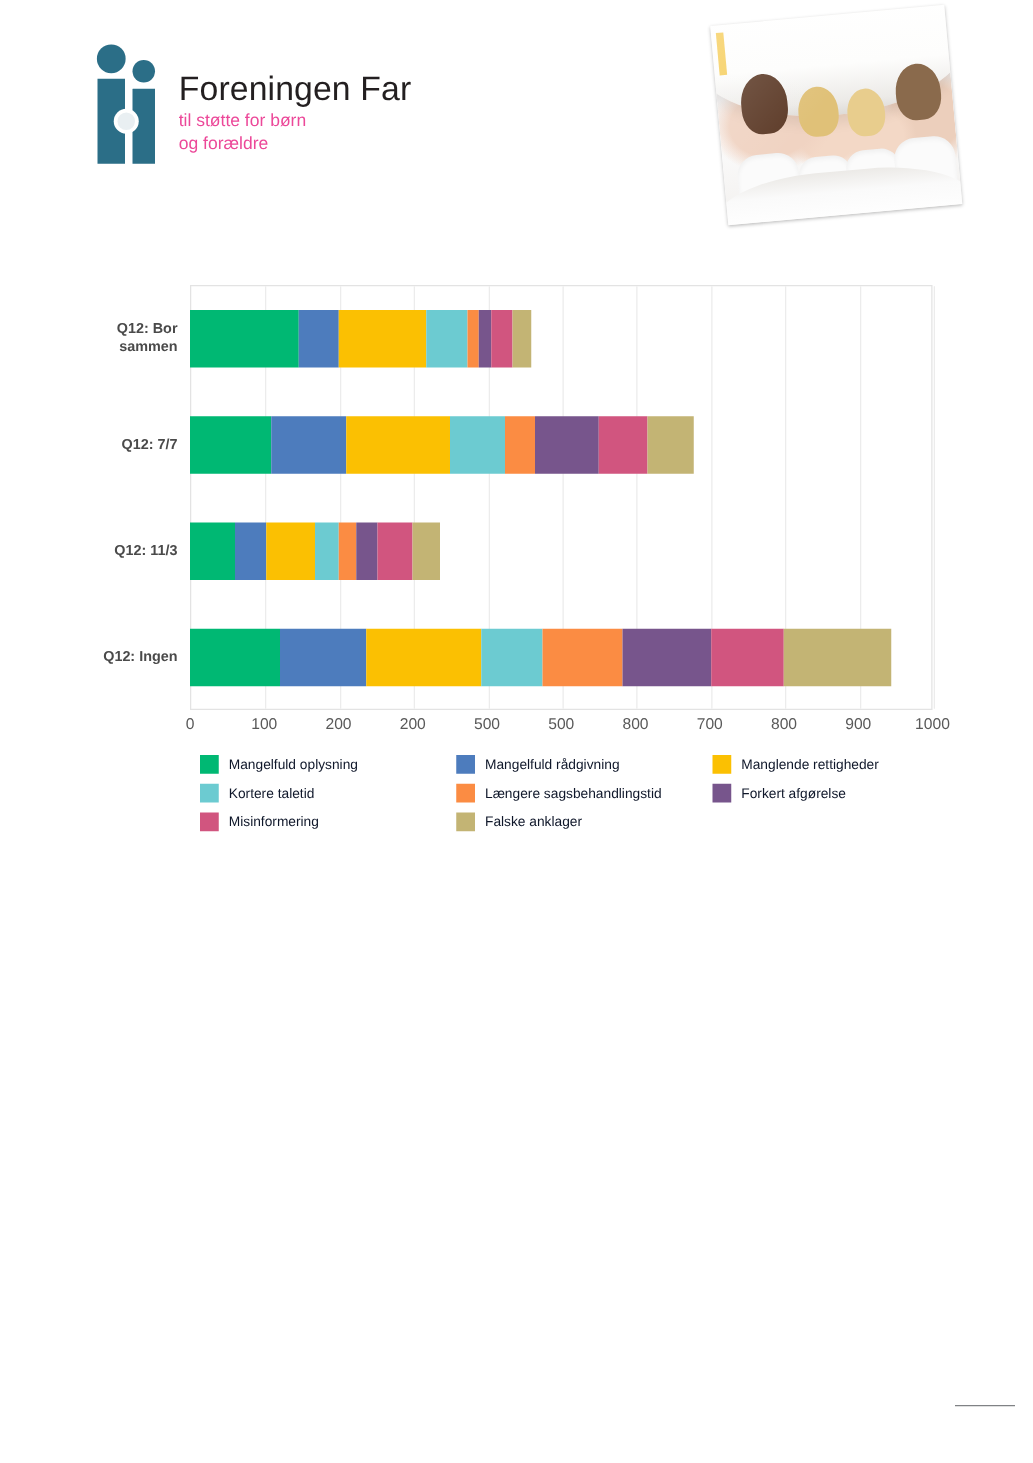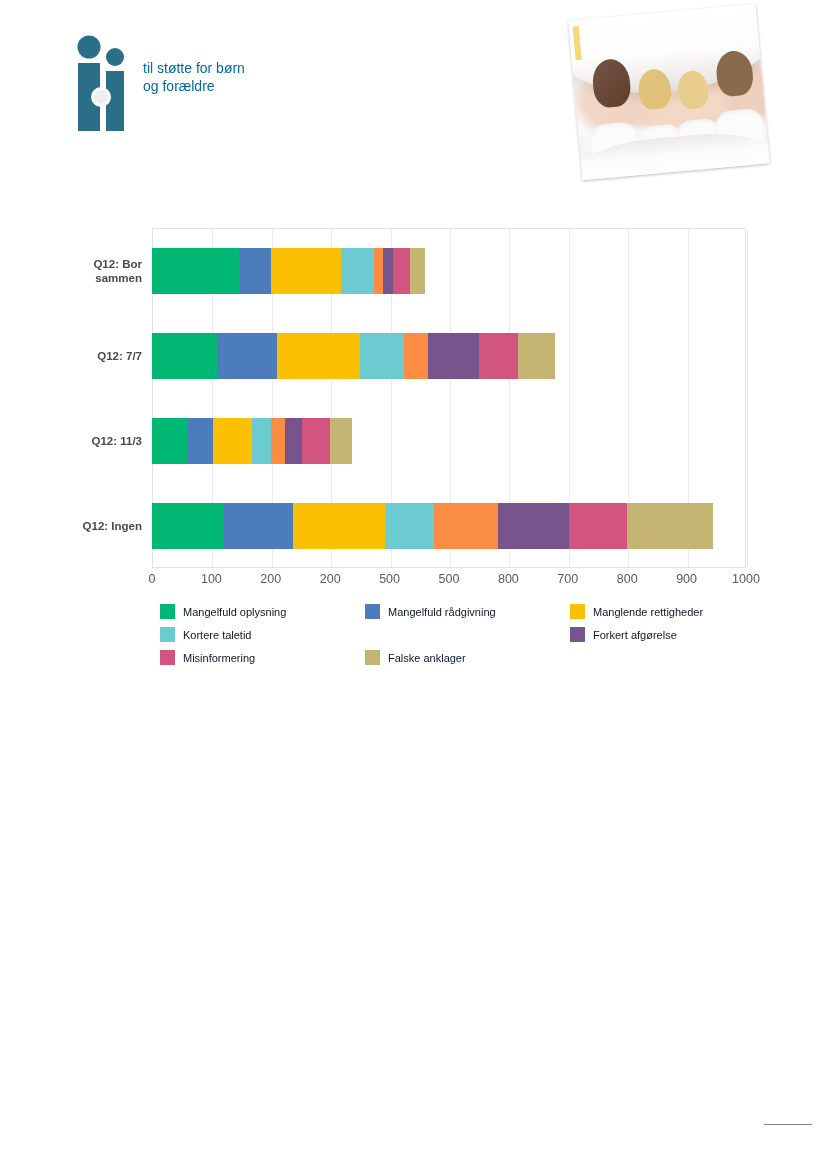--- a/index.html
+++ b/index.html
@@ -37,21 +37,21 @@
   }
   .logo-title {
     font-size: 27px;
     color: #231f20;
     line-height: 1.05;
     letter-spacing: .1px;
     white-space: nowrap;
   }
   .logo-sub {
     font-size: 14px;
-    color: #0369a1;
+    color: #ec4899;
     line-height: 1.28;
     margin-top: 3px;
     white-space: nowrap;
   }
 
   
   #header-photo {
     position: absolute;
     left: 572px;
     top: 8px;
@@ -267,20 +267,21 @@
       <circle cx="14" cy="12" r="11.5" fill="#2b6e87"></circle>
       <circle cx="40" cy="22" r="9" fill="#2b6e87"></circle>
       <rect x="3" y="28" width="22" height="68" fill="#2b6e87"></rect>
       <rect x="31" y="36" width="18" height="60" fill="#2b6e87"></rect>
       <circle cx="26" cy="62" r="10" fill="#ffffff"></circle>
       <circle cx="26" cy="62" r="7" fill="#e9eff2"></circle>
       <rect x="25" y="28" width="6" height="8" fill="#ffffff"></rect>
     </svg>
   </div>
   <div class="logo-text-block">
+    <div class="logo-title">Foreningen Far</div>
     <div class="logo-sub">
       <div>til støtte for børn</div>
       <div>og forældre</div>
     </div>
   </div>
 </div>
 
 <div id="header-photo">
   <div class="photo-frame">
     <div class="photo-inner">
@@ -399,20 +400,24 @@
         <div class="legend-item" style="position: absolute; left: 410px;">
           <span class="legend-swatch" style="background: rgb(251, 192, 2);"></span>
           <span class="legend-text">Manglende rettigheder</span>
         </div>
       </div>
       <div class="legend-row" style="position: relative;">
         <div class="legend-item" style="position: absolute; left: 0px;">
           <span class="legend-swatch" style="background: rgb(108, 203, 209);"></span>
           <span class="legend-text">Kortere taletid</span>
         </div>
+        <div class="legend-item" style="position: absolute; left: 205px;">
+          <span class="legend-swatch" style="background: rgb(251, 140, 67);"></span>
+          <span class="legend-text">Længere sagsbehandlingstid</span>
+        </div>
         <div class="legend-item" style="position: absolute; left: 410px;">
           <span class="legend-swatch" style="background: rgb(119, 85, 140);"></span>
           <span class="legend-text">Forkert afgørelse</span>
         </div>
       </div>
       <div class="legend-row" style="position: relative; padding-left: 39px;">
         <div class="legend-item" style="position: absolute; left: 0px;">
           <span class="legend-swatch" style="background: rgb(209, 85, 127);"></span>
           <span class="legend-text">Misinformering</span>
         </div>

